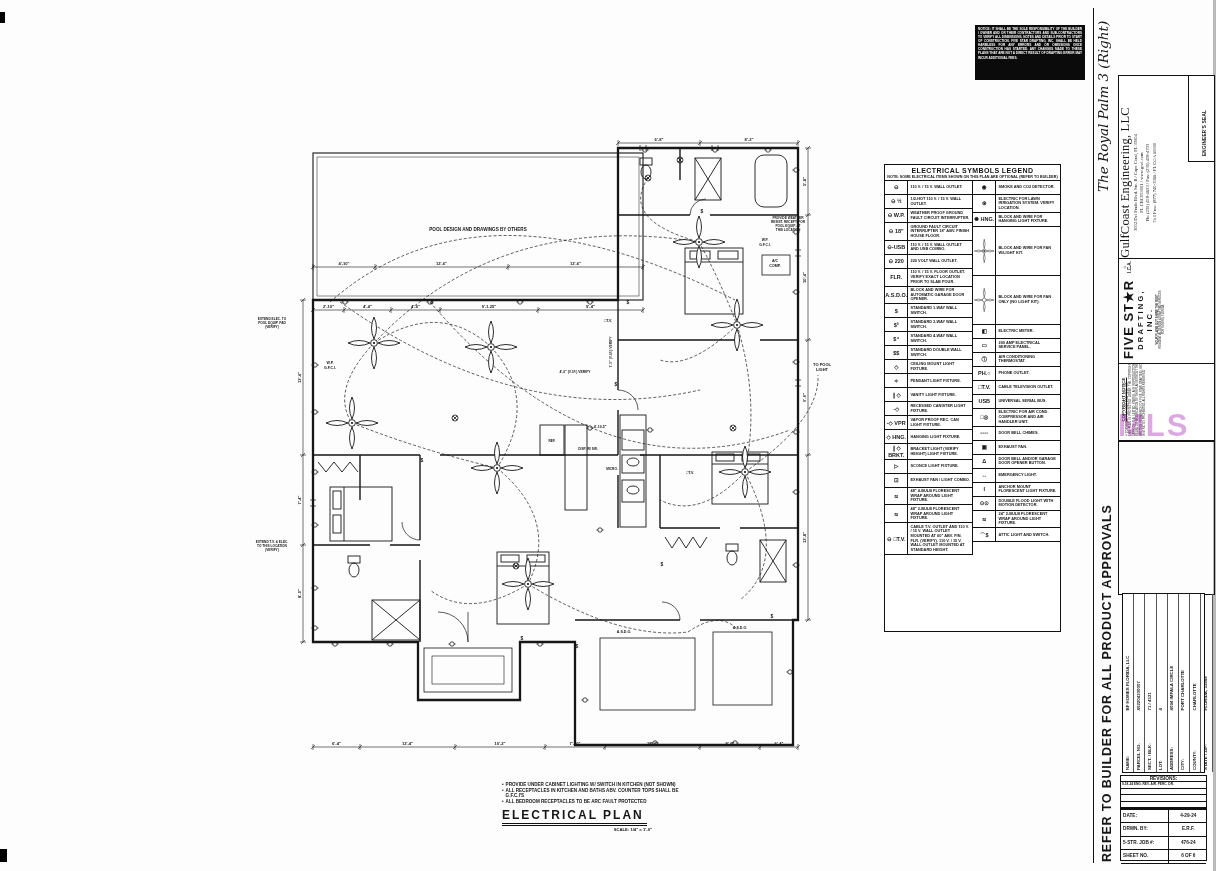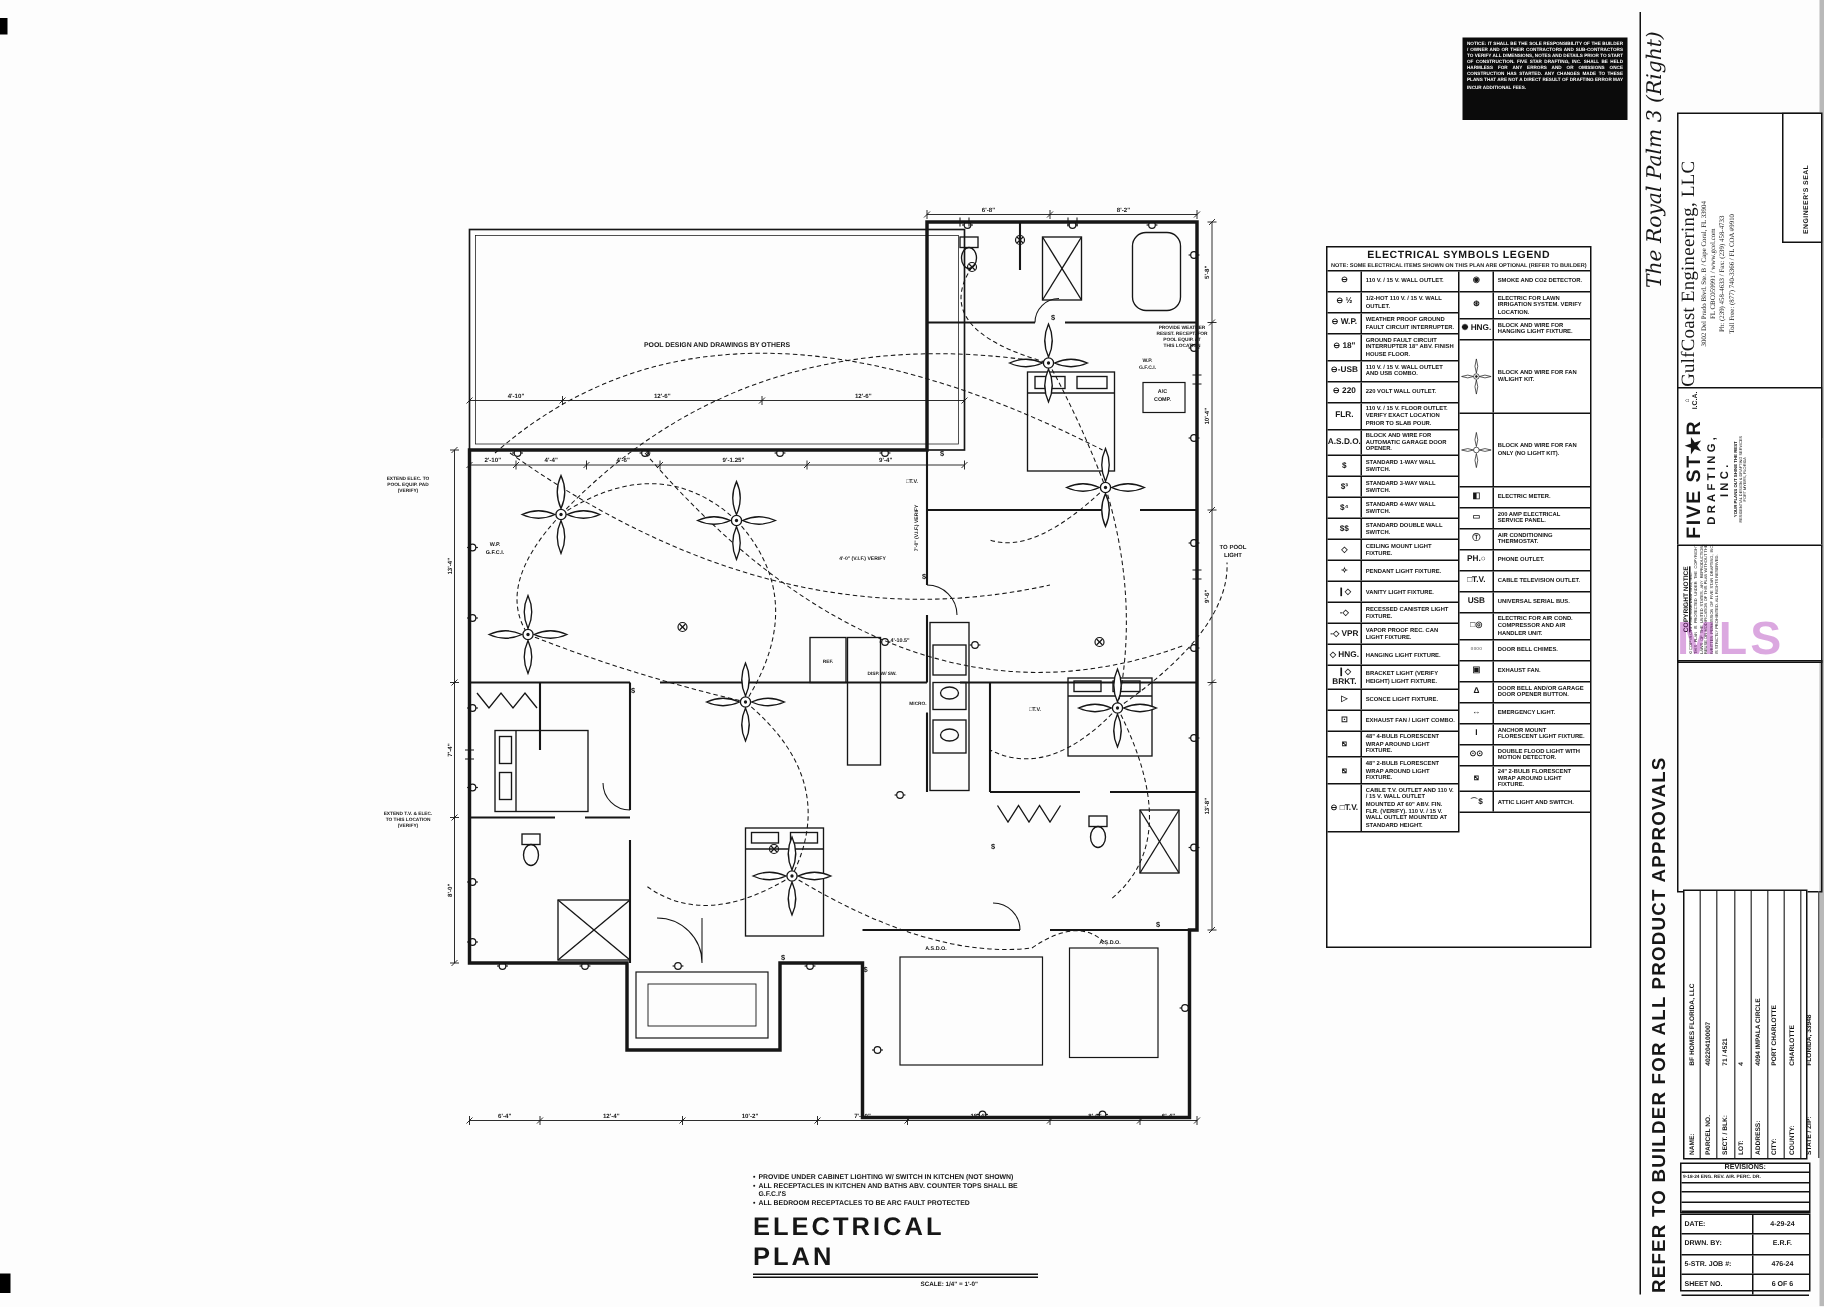--- a/index.html
+++ b/index.html
@@ -23,21 +23,21 @@
   .lg-col.left{border-right:1px solid #111;}
   .lg-row{display:grid;grid-template-columns:27% 73%;border-bottom:.7px solid #111;min-height:13px;}
   .lg-sym{display:flex;align-items:center;justify-content:center;font-size:5.5px;font-weight:700;
           border-right:.7px solid #111;text-align:center;line-height:1.1;padding:1px 0;}
   .lg-desc{font-size:3.9px;font-weight:600;line-height:1.18;padding:1.5px 2px;text-transform:uppercase;
            display:flex;align-items:center;}
   
   #plan-notes{position:absolute;left:502px;top:782px;width:190px;}
   .note-line{font-size:4.6px;font-weight:700;line-height:1.25;display:flex;}
   .note-line .b{margin-right:2px;}
-  #plan-title{font-size:17px;font-weight:700;letter-spacing:2px;margin-top:3px;
+  #plan-title{font-size:12px;font-weight:700;letter-spacing:2px;margin-top:3px;
               border-bottom:3px double #111;display:inline-block;padding:0 3px 1px 0;
               font-family:"Liberation Sans",sans-serif;}
   #plan-scale{font-size:4.2px;font-weight:700;text-align:right;width:150px;margin-top:1px;}
   
   .vline{position:absolute;border-left:1px solid #111;}
   .sline{position:absolute;background:#b9b9b9;}
   #model-title{font-family:"DejaVu Serif",serif;font-style:italic;font-size:13.5px;white-space:nowrap;}
   #seal-label{font-size:4.6px;font-weight:700;letter-spacing:.3px;}
   #gulf{width:215px;height:70px;text-align:center;}
   #gulf-name{font-family:"Liberation Serif",serif;font-size:12.5px;letter-spacing:.2px;}

